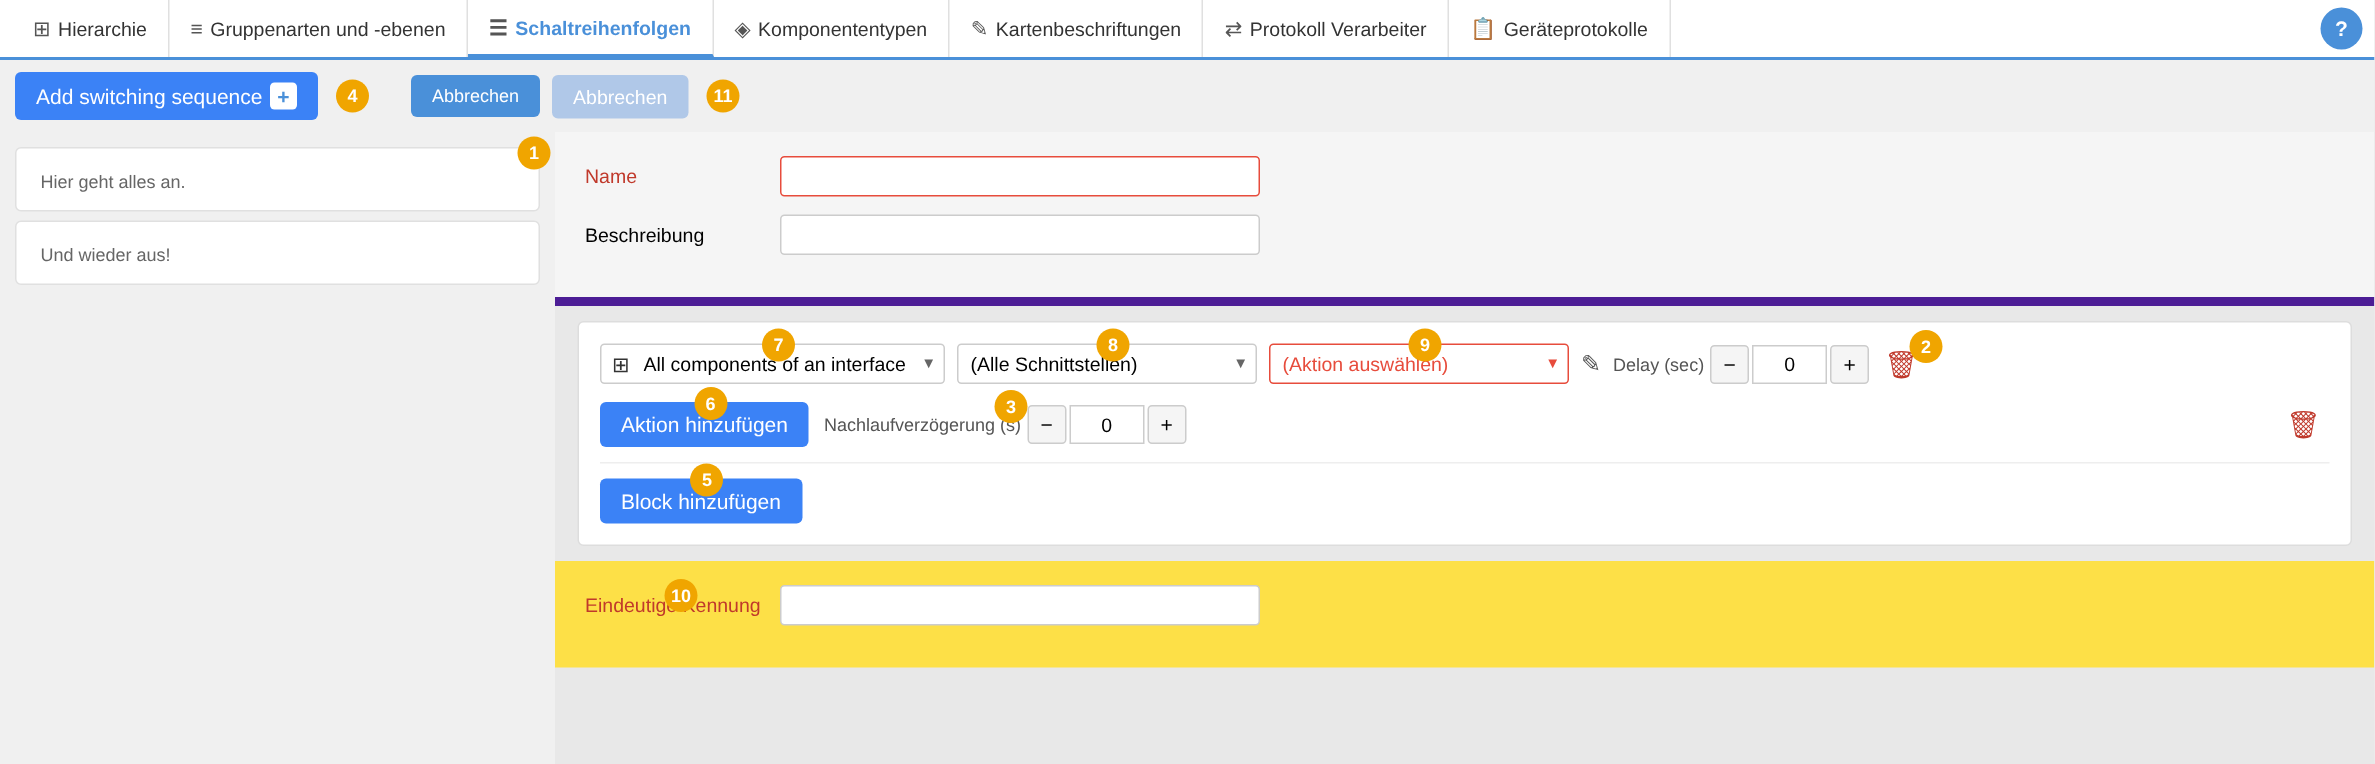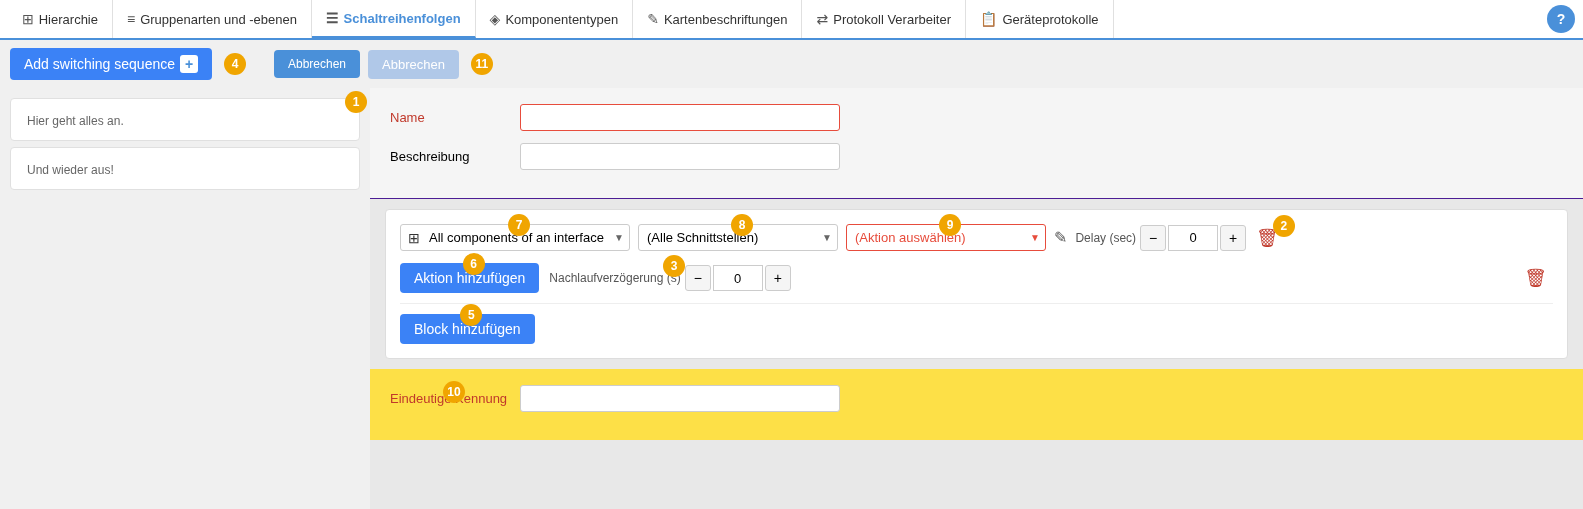--- a/index.html
+++ b/index.html
@@ -139,21 +139,21 @@
     .content-area {
       flex: 1;
       background: #e8e8e8;
       padding: 0;
       overflow-y: auto;
     }
 
     .form-section {
       background: #f5f5f5;
       padding: 16px 20px;
-      border-bottom: 1px solid #4c1d95;
+      border-bottom: 6px solid #4c1d95;
     }
     .form-row {
       display: flex;
       align-items: center;
       margin-bottom: 12px;
       gap: 10px;
     }
     .form-label {
       width: 120px;
       min-width: 120px;

